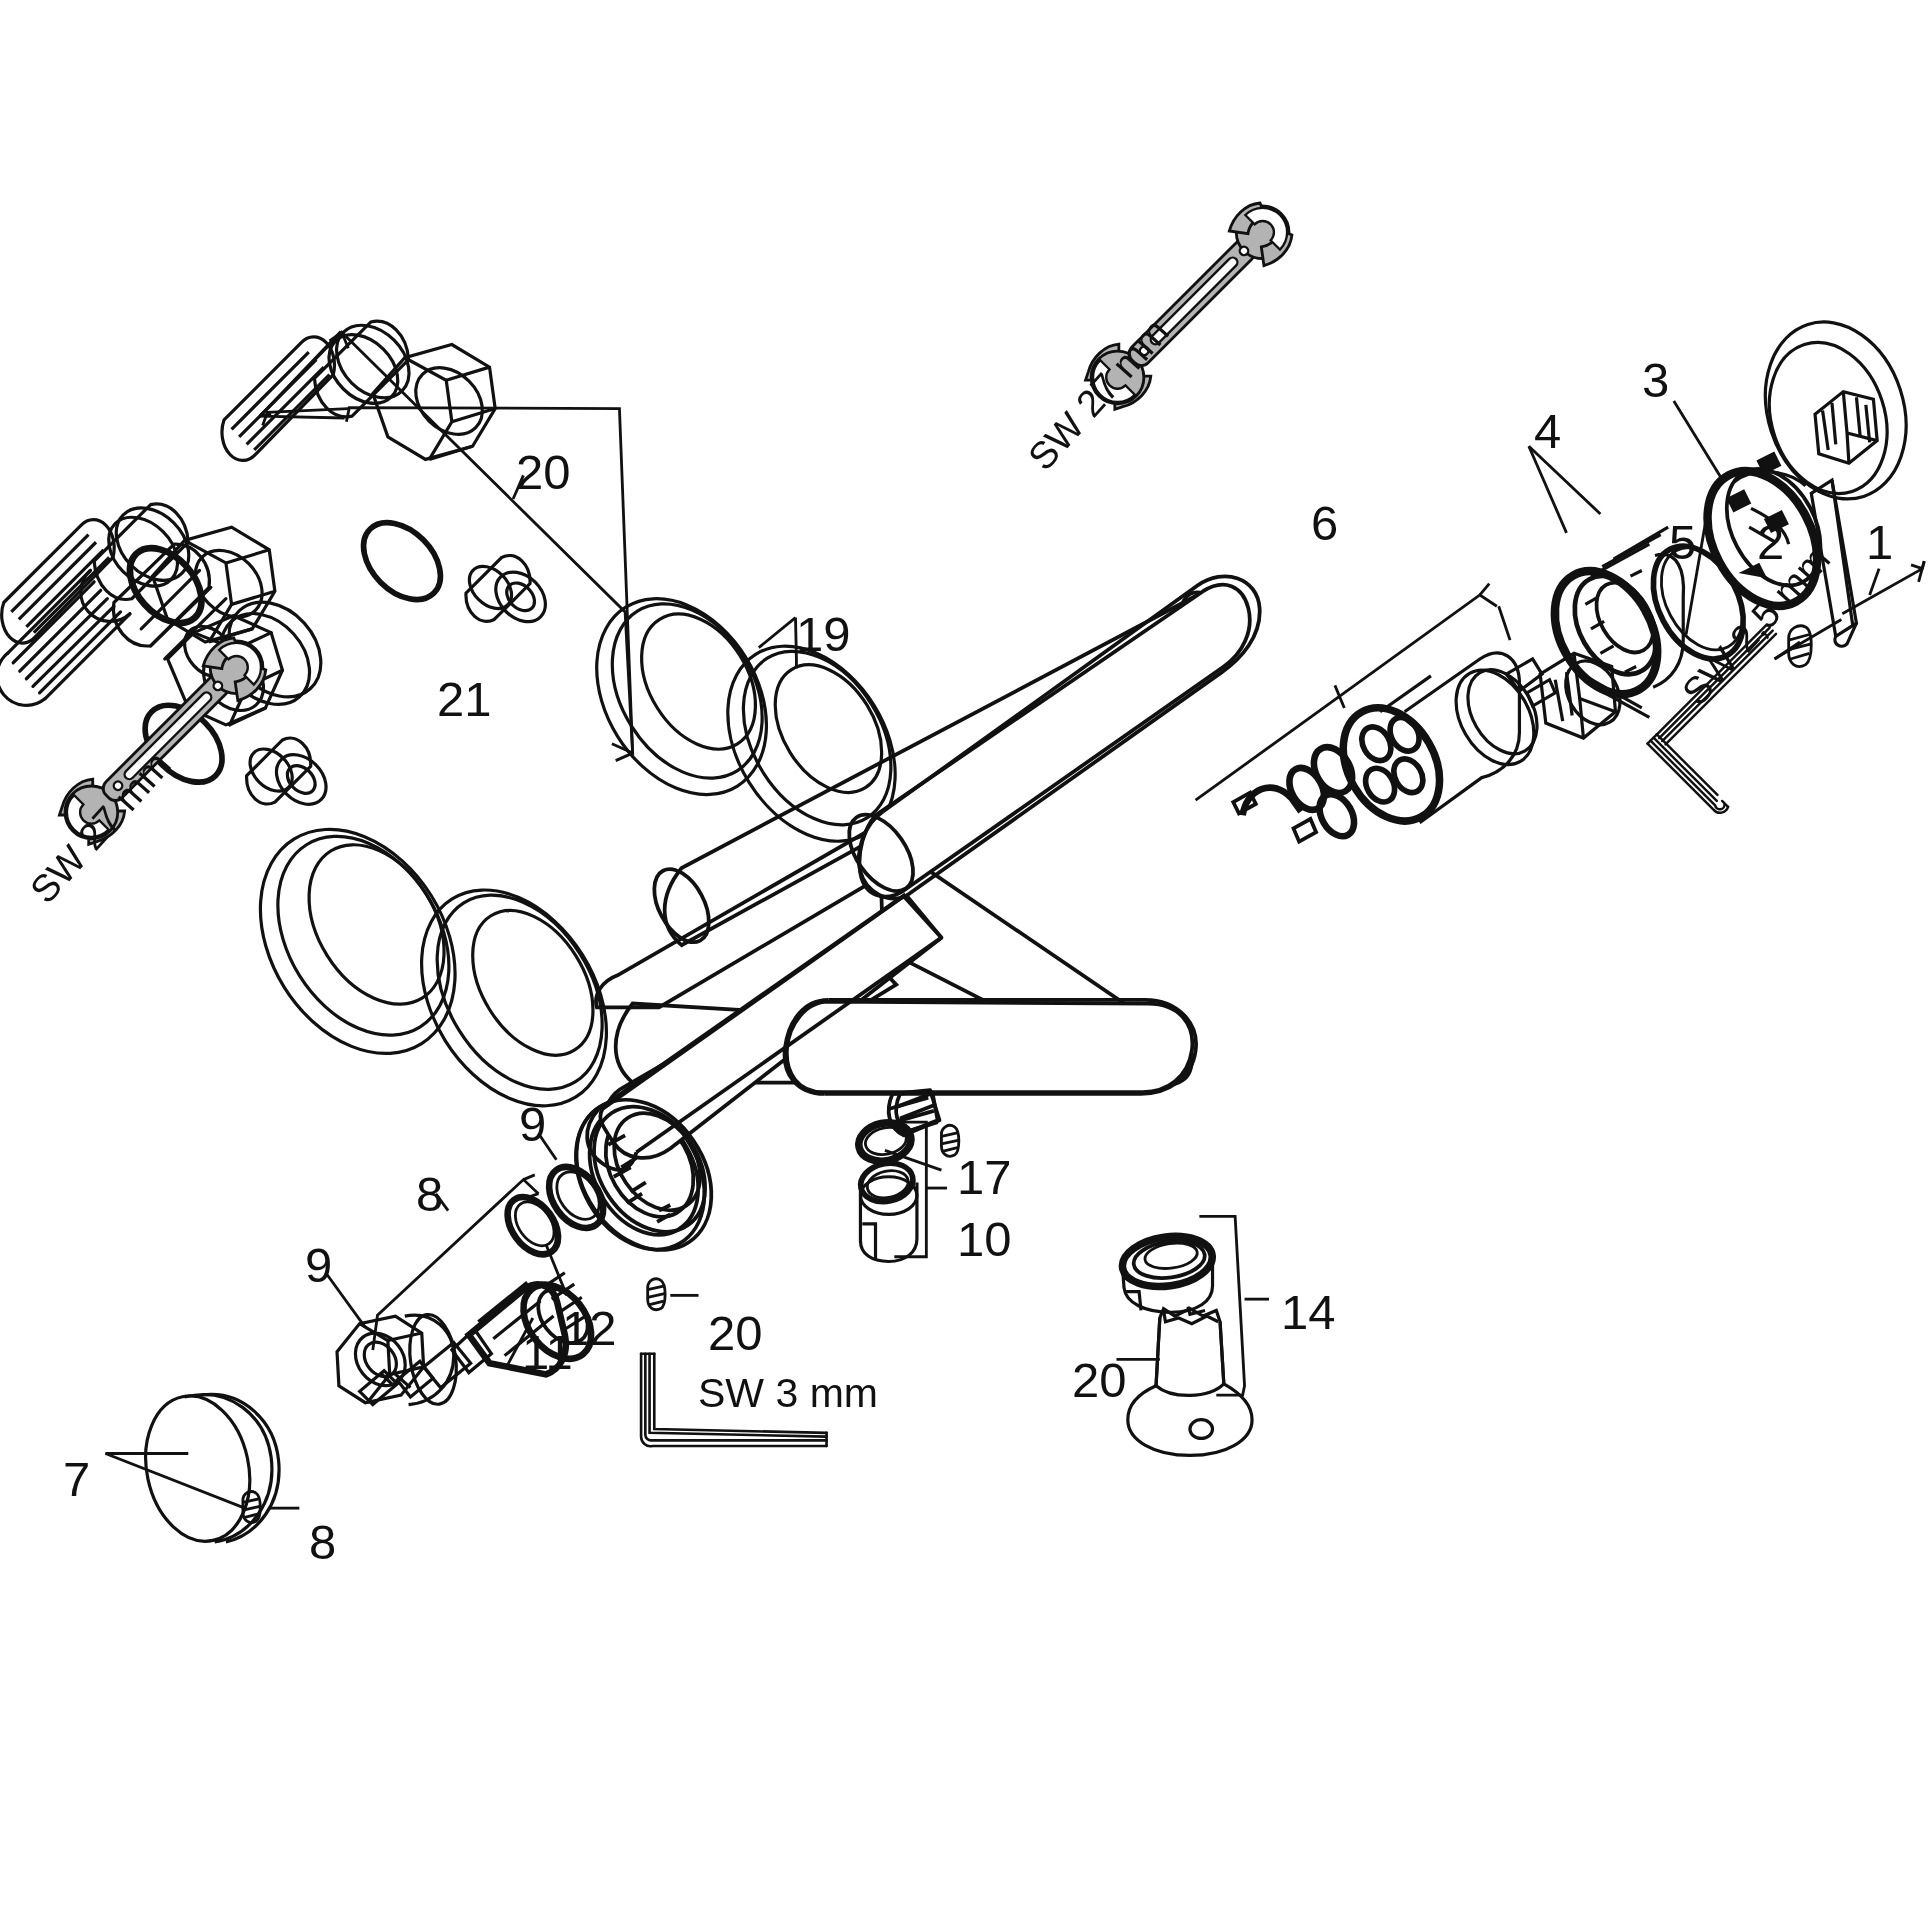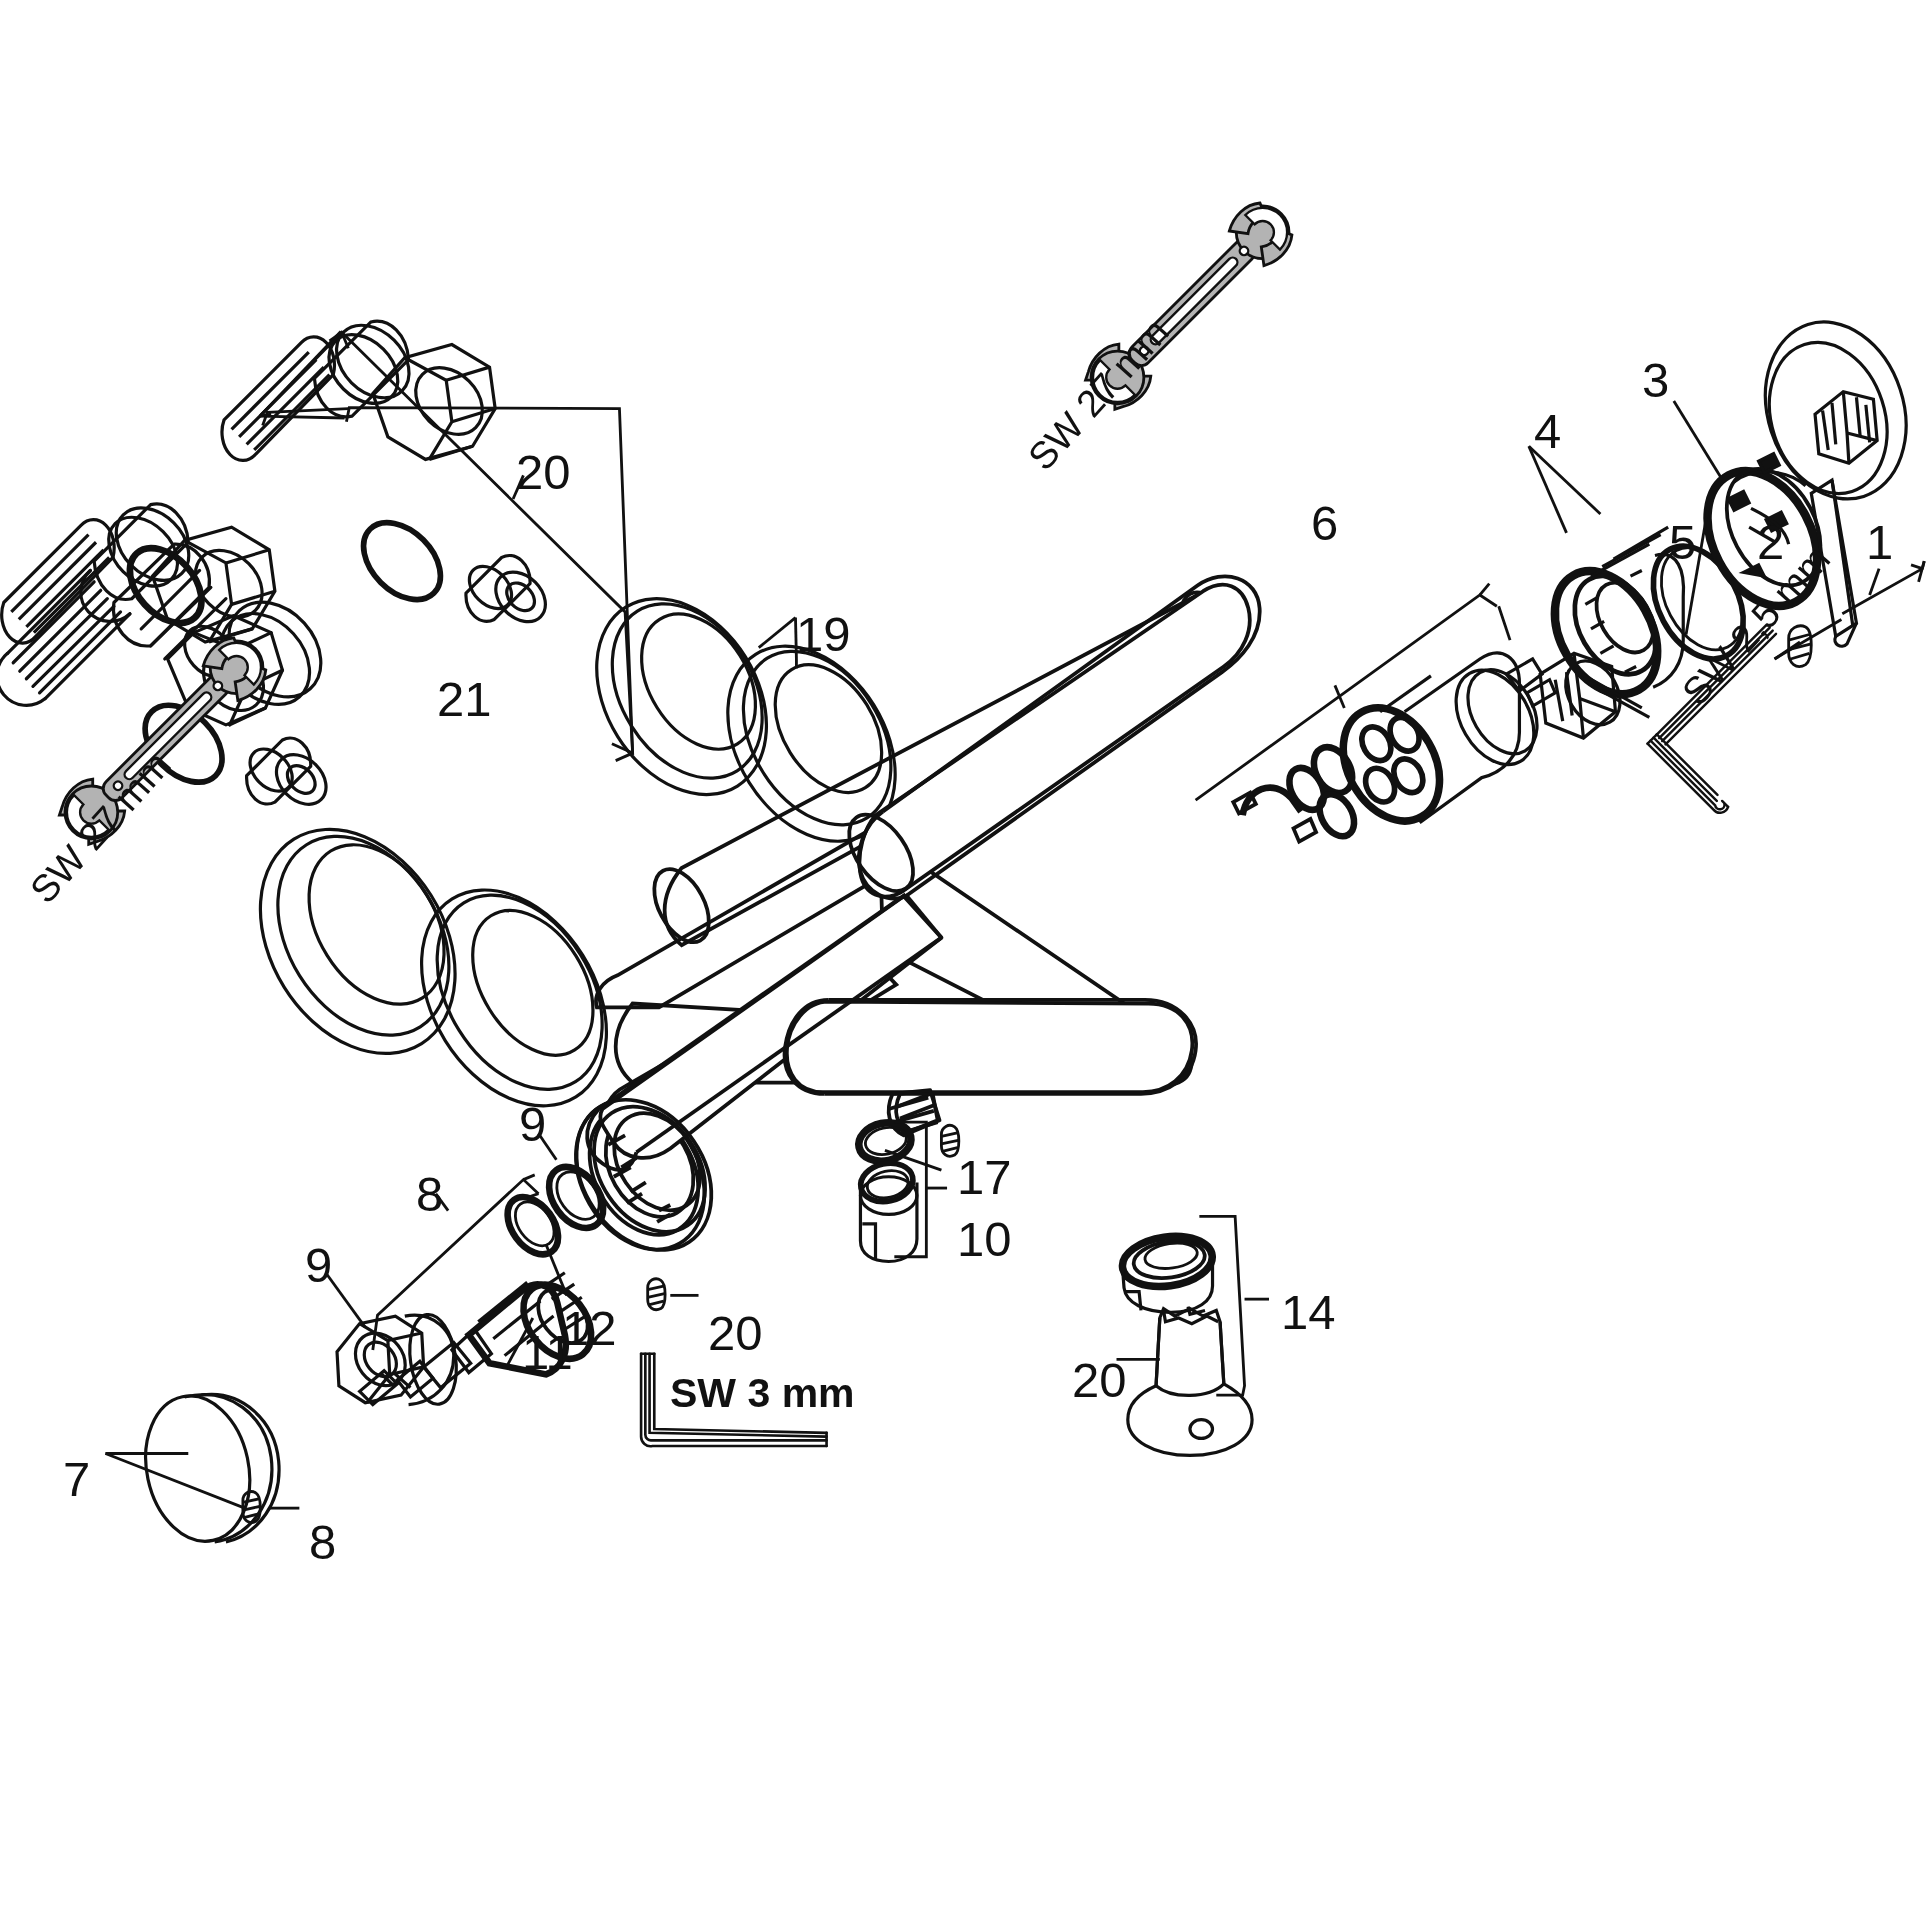--- a/index.html
+++ b/index.html
@@ -624,16 +624,16 @@
   <div class="callout" style="left:957px; top:1215px;">10</div>
   <div class="callout" style="left:957px; top:1153px;">17</div>
   <div class="callout" style="left:708px;  top:1309px;">20</div>
   <div class="callout" style="left:796px;  top:610px;">19</div>
   <div class="callout" style="left:516px;  top:448px;">20</div>
   <div class="callout" style="left:437px;  top:675px;">21</div>
 
   <div class="tool-label" style="left:38px;   top:876px;  transform: rotate(-48deg);">SW 27 mm</div>
   <div class="tool-label" style="left:1036px; top:443px;  transform: rotate(-48deg);">SW 27 mm</div>
   <div class="tool-label" style="left:1690px; top:678px;  transform: rotate(-48deg);">SW 2,5 mm</div>
-  <div class="tool-label sw3" style="left:670px;  top:1370px;font-weight:bold;">SW 3 mm</div>
+  <div class="tool-label sw3" style="left:698px;  top:1370px;">SW 3 mm</div>
 
 </div>
 
 
 </body></html>

